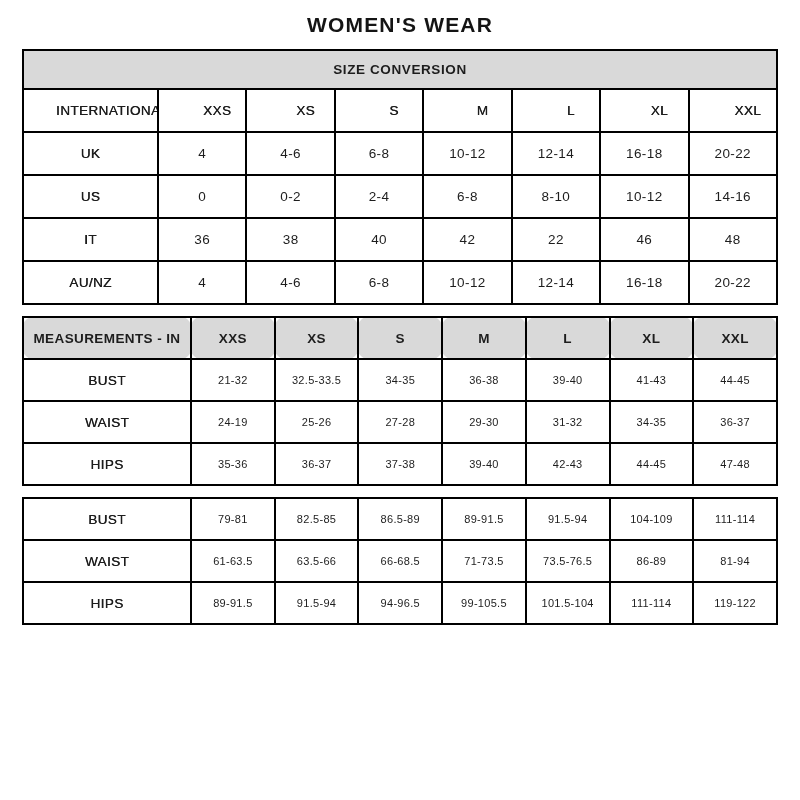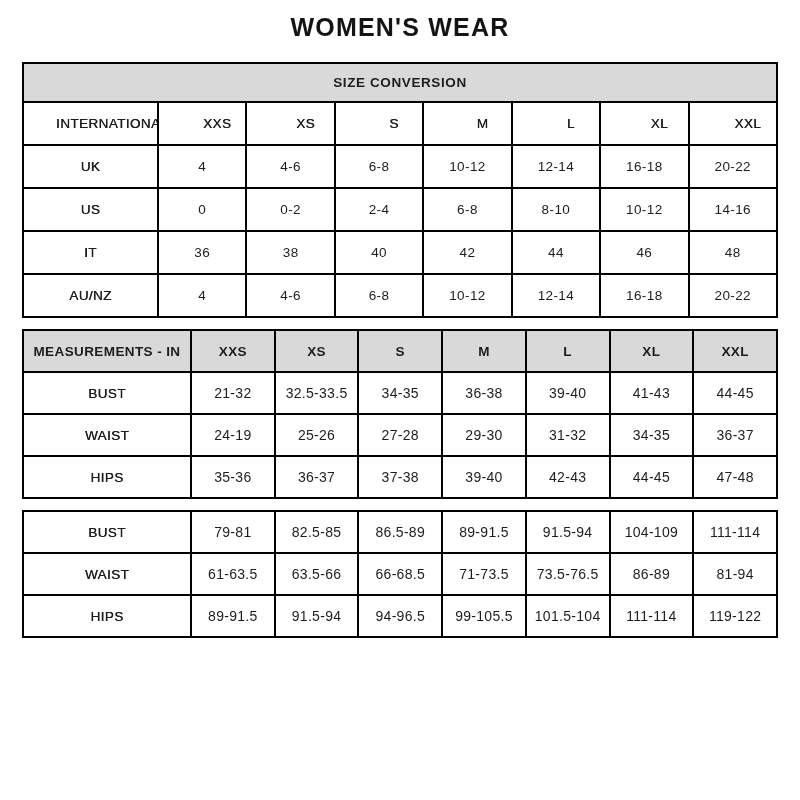--- a/index.html
+++ b/index.html
@@ -11,30 +11,30 @@
   *{box-sizing:border-box;}
   html,body{margin:0;padding:0;}
   body{
     width:800px;height:800px;
     background:var(--bg);
     color:var(--text);
     font-family:"Liberation Sans",sans-serif;
   }
   .page-title{
     text-align:center;
-    font-size:25px;
+    font-size:21px;
     font-weight:700;
     letter-spacing:1.2px;
     margin:0;
     padding:13px 0 12px;
     color:#141414;
   }
   table{
     width:756px;
-    margin:8px auto 11px auto;
+    margin:0 auto 11px auto;
     border-collapse:collapse;
     table-layout:fixed;
   }
   td{
     border:2px solid var(--border);
     text-align:center;
     vertical-align:middle;
     padding:0 2px;
     font-size:13.5px;
     letter-spacing:0.4px;
@@ -51,23 +51,24 @@
     letter-spacing:0.6px;
     height:39px;
     font-size:13.5px;
   }
   .t1 td.hdr{ height:43px;padding-left:32px; }
   .gray-hdr td{
     background:var(--header-bg);
     font-weight:700;
     height:38px;
     font-size:13.5px;
+    border-radius:10px;
   }
   .t2 td, .t3 td{ height:42px; }
-  .t2 td.val, .t3 td.val{ font-size:14px; letter-spacing:0.3px; }
+  .t2 td.val, .t3 td.val{ font-size:11px; letter-spacing:0.3px; }
   .label-cell{ font-size:13.5px; }
 </style>
 </head>
 <body>
 
 <h1 class="page-title">WOMEN'S WEAR</h1>
 
 <table class="t1">
   <colgroup>
     <col style="width:135px">
@@ -112,21 +113,21 @@
     <td>8-10</td>
     <td>10-12</td>
     <td>14-16</td>
   </tr>
   <tr>
     <td class="md label-cell">IT</td>
     <td>36</td>
     <td>38</td>
     <td>40</td>
     <td>42</td>
-    <td>44</td>
+    <td>22</td>
     <td>46</td>
     <td>48</td>
   </tr>
   <tr>
     <td class="md label-cell">AU/NZ</td>
     <td>4</td>
     <td>4-6</td>
     <td>6-8</td>
     <td>10-12</td>
     <td>12-14</td>

